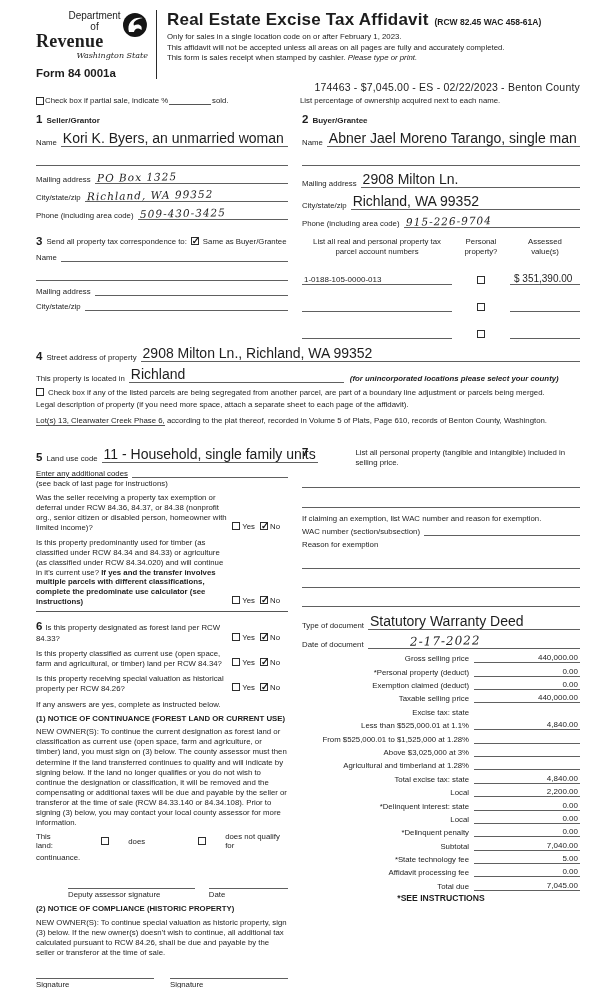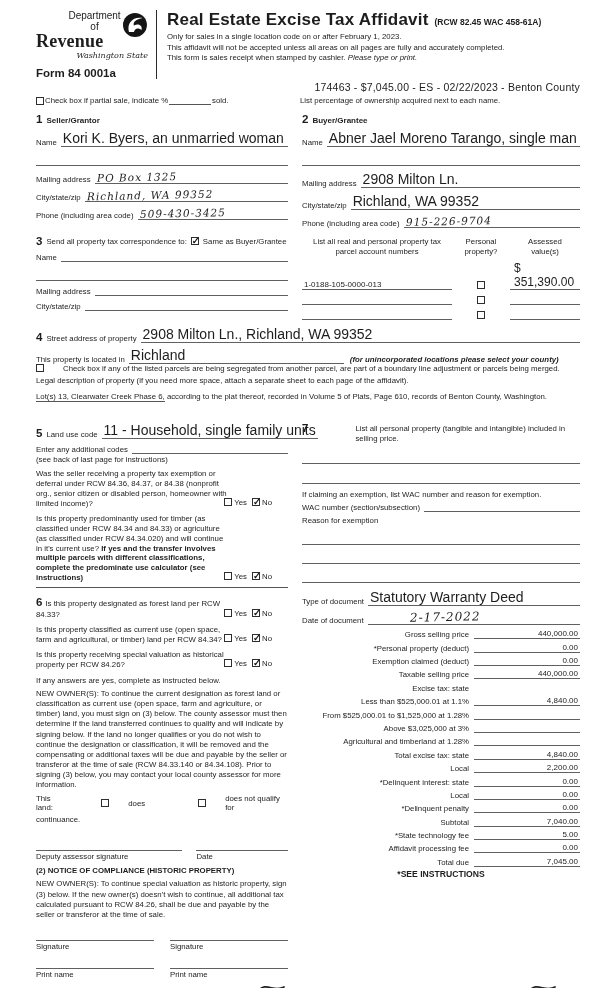--- a/index.html
+++ b/index.html
@@ -48,25 +48,25 @@
   .bold { font-weight:bold; }
   .it { font-style:italic; }
 
   
   .ptable { margin-top:2px; }
   .phead { display:flex; text-align:center; font-weight:normal; line-height:1.25; }
   .ph1 { width:150px; } .ph2 { width:58px; } .ph3 { flex:1; }
   .prow { display:flex; align-items:flex-end; margin-top:5px; }
   .prow .pfill { width:150px; border-bottom:1px solid #606060; min-height:10px; padding:0 2px; font-size:8px; }
   .prow .pcb { width:58px; text-align:center; }
-  .prow .vfill { flex:1; border-bottom:1px solid #606060; min-height:10px; padding:0 4px; font-size:12px; }
+  .prow .vfill { flex:1; border-bottom:1px solid #606060; min-height:10px; padding:0 4px; font-size:10px;margin-top:12px; }
 
   
   .qblock { position:relative; padding-right:58px; margin-top:5px; line-height:1.28; }
-  .yn { position:absolute; right:16px; bottom:1px; white-space:nowrap; }
+  .yn { position:absolute; right:8px; bottom:1px; white-space:nowrap; }
   .yn .cb { margin-right:2px; }
   .yn .nolbl { margin-left:5px; }
   .para { line-height:1.3; margin-top:3px; text-align:left; }
   .hrule { border-bottom:1px solid #555; margin-top:4px; }
 
   
   .finrow { display:flex; justify-content:flex-end; align-items:flex-end; margin-top:3.4px; }
   .finlab { text-align:right; padding-right:5px; }
   .finval { width:106px; border-bottom:1px solid #606060; text-align:right; min-height:10px; font-size:8px; padding:0 2px; flex:none; }
   .finval.nob { border-bottom:none; }
@@ -253,40 +253,40 @@
           <span class="typed">2908 Milton Ln., Richland, WA 99352</span>
         </span>
     </div>
     <div class="frow" style="margin-top:4px;">
       <span class="lab">This property is located in</span>
       <span class="fill" style="max-width:215px;">
           <span class="typed">Richland</span>
         </span>
       <span class="bold it" style="padding-left:6px;">(for unincorporated locations please select your county)</span>
     </div>
-    <div style="display:flex; gap:19px; align-items:flex-start;">
+    <div style="margin-top:5px; display:flex; gap:4px; align-items:flex-start;">
       <span class="cb"></span>
       <span>Check box if any of the listed parcels are being segregated from another parcel, are part of a boundary line adjustment or parcels being merged.</span>
     </div>
     <div class="para">Legal description of property (if you need more space, attach a separate sheet to each page of the affidavit).</div>
     <div class="para" style="margin-top:5px;"><span style="border-bottom:1px solid #555;">Lot(s) 13, Clearwater Creek Phase 6,</span><span> according to the plat thereof, recorded in Volume 5 of Plats, Page 610, records of Benton County, Washington.</span></div>
   </div>
 
   <div class="band" style="margin-top:20px;">
     <div class="lc">
 
       <div>
         <div class="frow" style="margin-top:0;">
           <span class="secnum" style="padding-right:4px;">5</span>
           <span class="lab">Land use code</span>
           <span class="fill">
               <span class="typed">11 - Household, single family units</span>
             </span>
         </div>
-        <div class="frow" style="">
+        <div class="frow" style="text-decoration:underline;">
           <span class="lab">Enter any additional codes</span>
           <span class="fill"></span>
         </div>
         <div style="margin-top:1px;">(see back of last page for instructions)</div>
         <div class="qblock">
           <span>Was the seller receiving a property tax exemption or deferral under RCW 84.36, 84.37, or 84.38 (nonprofit org., senior citizen or disabled person, homeowner with limited income)?</span>
           <span class="yn"><span class="cb"></span><span>Yes</span><span class="nolbl"><span class="cb ck"></span><span>No</span></span></span>
         </div>
         <div class="qblock">
           <span>Is this property predominantly used for timber (as classified under RCW 84.34 and 84.33) or agriculture (as classified under RCW 84.34.020) and will continue in it's current use?</span> <span class="bold">If yes and the transfer involves multiple parcels with different classifications, complete the predominate use calculator (see instructions)</span>
@@ -302,31 +302,32 @@
         </div>
         <div class="qblock">
           <span>Is this property classified as current use (open space, farm and agricultural, or timber) land per RCW 84.34?</span>
           <span class="yn"><span class="cb"></span><span>Yes</span><span class="nolbl"><span class="cb ck"></span><span>No</span></span></span>
         </div>
         <div class="qblock">
           <span>Is this property receiving special valuation as historical property per RCW 84.26?</span>
           <span class="yn"><span class="cb"></span><span>Yes</span><span class="nolbl"><span class="cb ck"></span><span>No</span></span></span>
         </div>
         <div class="para" style="margin-top:6px;">If any answers are yes, complete as instructed below.</div>
+        <div class="para bold" style="margin-top:4px;">(1) NOTICE OF CONTINUANCE (FOREST LAND OR CURRENT USE)</div>
         <div class="para">NEW OWNER(S): To continue the current designation as forest land or classification as current use (open space, farm and agriculture, or timber) land, you must sign on (3) below. The county assessor must then determine if the land transferred continues to qualify and will indicate by signing below. If the land no longer qualifies or you do not wish to continue the designation or classification, it will be removed and the compensating or additional taxes will be due and payable by the seller or transferor at the time of sale (RCW 84.33.140 or 84.34.108). Prior to signing (3) below, you may contact your local county assessor for more information.</div>
         <div style="margin-top:4px; display:flex; gap:19px; align-items:center;">
           <span>This land:</span>
           <span class="cb" style="margin-left:14px;"></span>
             <span>does</span>
           <span class="cb" style="margin-left:34px;"></span>
             <span>does not qualify for</span>
         </div>
         <div style="margin-top:3px;">continuance.</div>
         <div style="display:flex; gap:14px; margin-top:16px;">
-          <div style="flex:1.6;">
+          <div style="flex:1.6;margin-left:32px;">
             <div class="sigline"></div>
             <div class="siglab">Deputy assessor signature</div>
           </div>
           <div style="flex:1;">
             <div class="sigline"></div>
             <div class="siglab">Date</div>
           </div>
         </div>
         <div class="para bold" style="margin-top:5px;">(2) NOTICE OF COMPLIANCE (HISTORIC PROPERTY)</div>
         <div class="para">NEW OWNER(S): To continue special valuation as historic property, sign (3) below. If the new owner(s) doesn't wish to continue, all additional tax calculated pursuant to RCW 84.26, shall be due and payable by the seller or transferor at the time of sale.</div>

